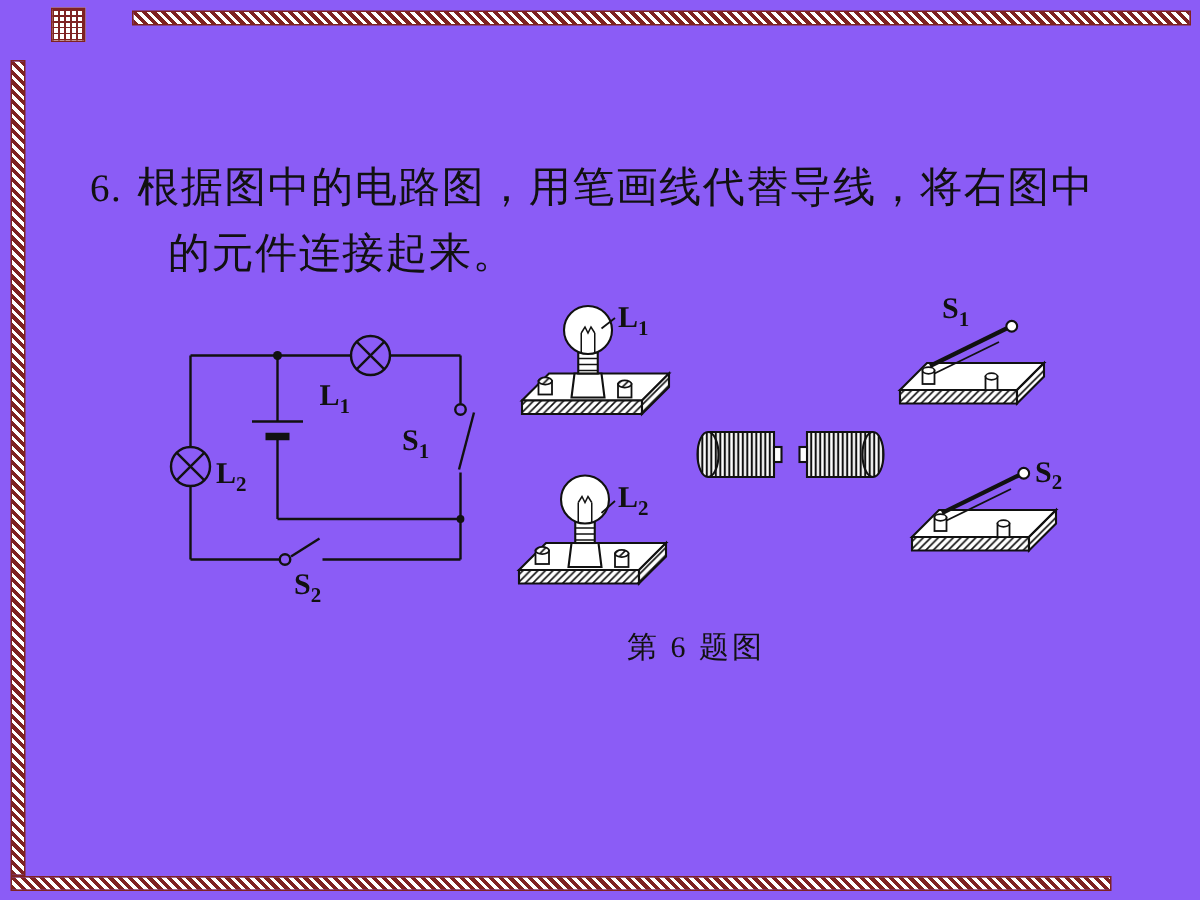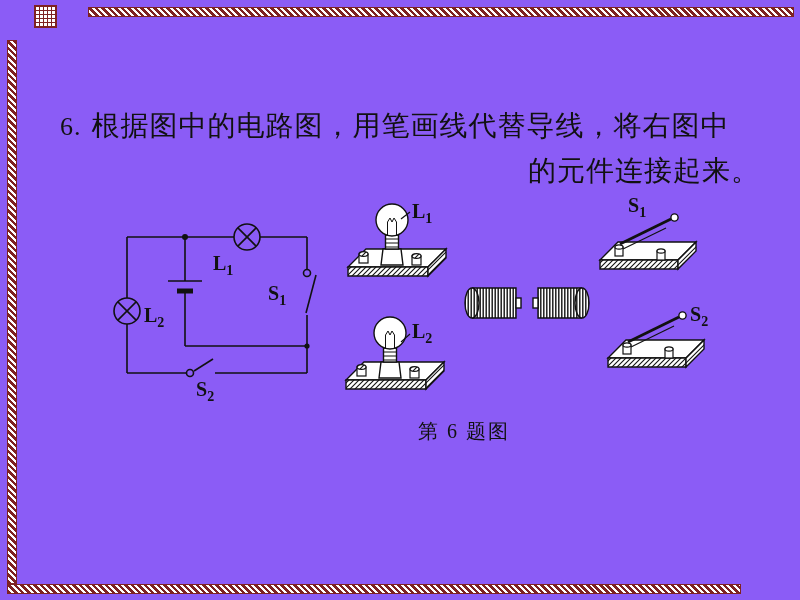--- a/index.html
+++ b/index.html
@@ -17,21 +17,21 @@
   .corner-box { position:absolute; left:34px; top:5px; width:23px; height:23px;
     border:1.5px solid #7e2222; background-color:#fff;
     background-image:
       repeating-linear-gradient(0deg,#7e2222 0 1px,transparent 1px 4px),
       repeating-linear-gradient(90deg,#7e2222 0 1px,transparent 1px 4px); }
 
   
   .problem { position:absolute; left:60px; top:104px; width:700px;
     font-size:28px; line-height:44px; letter-spacing:1px; }
   .pnum { display:inline-block; margin-right:10px; font-size:26px; }
-  .pline2 { margin-left:40px;text-align:right; }
+  .pline2 { margin-left:52px; }
 
   
   .figure { position:absolute; left:0; top:0; }
 
   
   .caption { position:absolute; left:340px; top:418px; width:170px;
     text-align:right; font-size:20px; letter-spacing:2px; }
 
   
   .lbl { font-family:"Liberation Serif","DejaVu Serif",serif;

